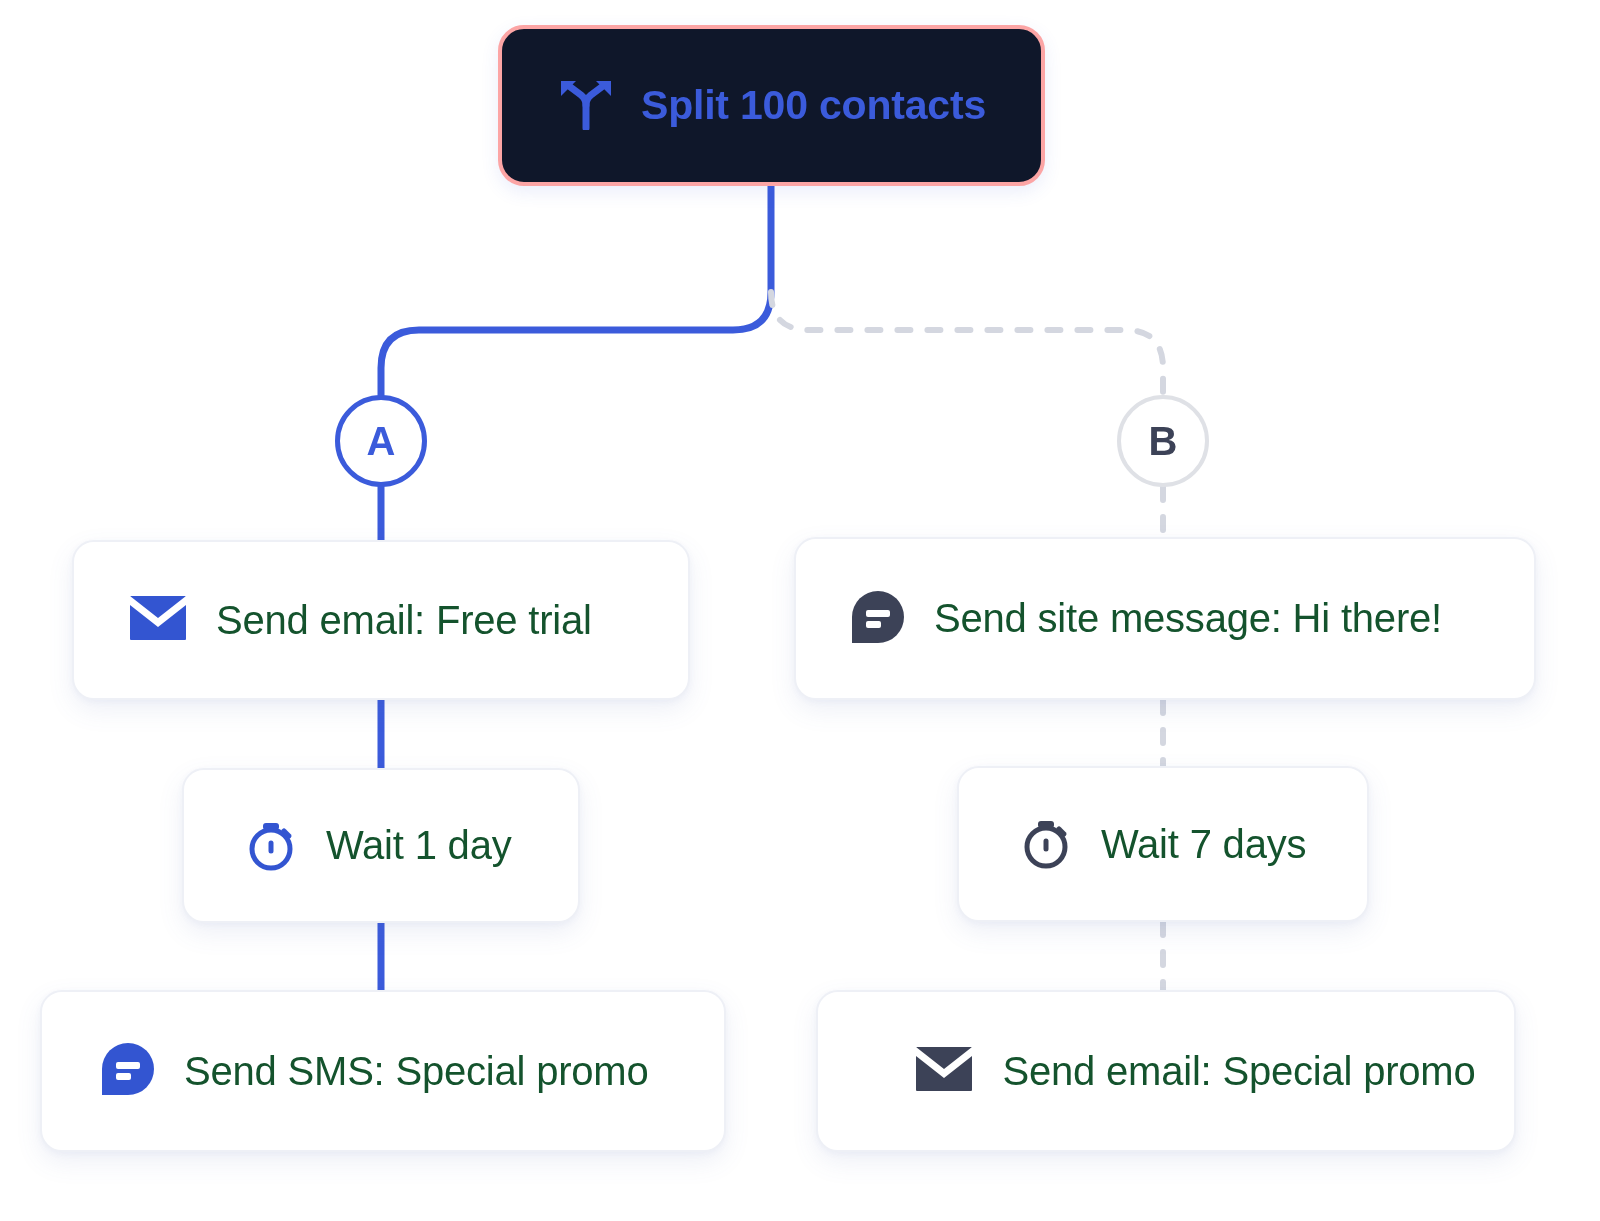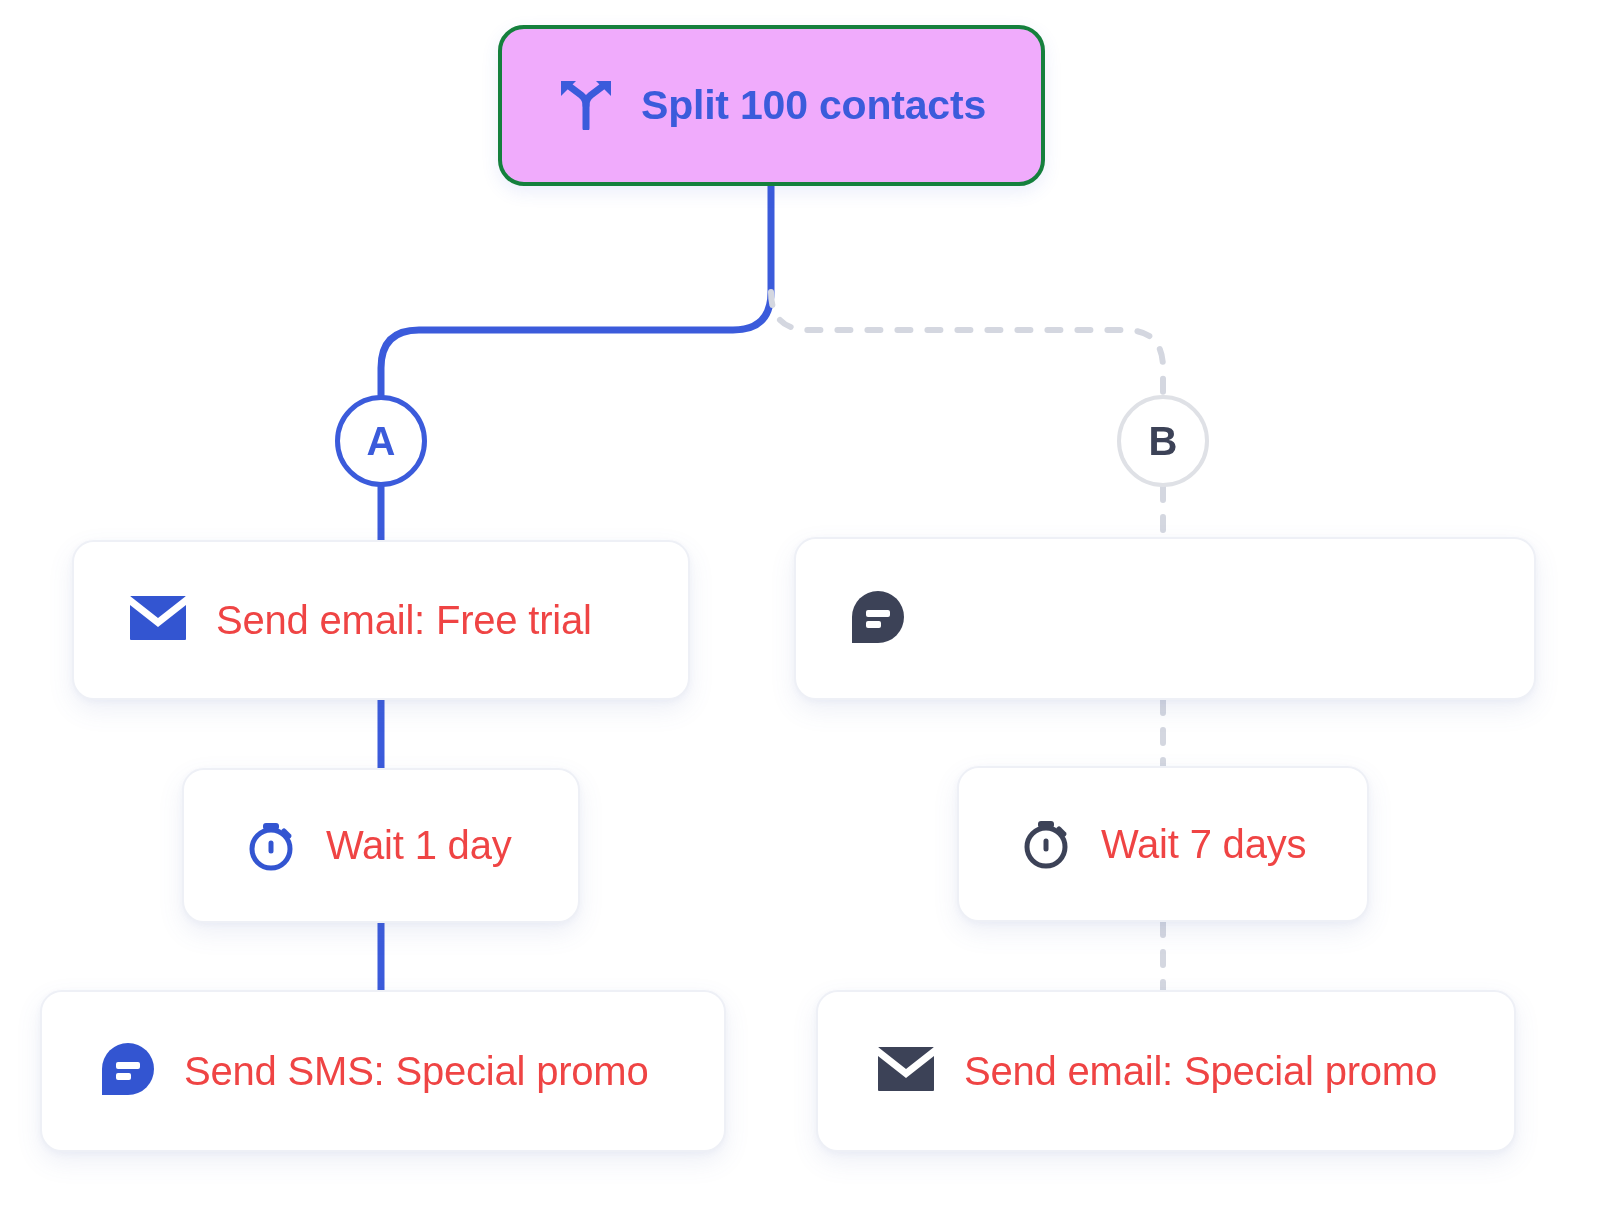--- a/index.html
+++ b/index.html
@@ -34,23 +34,23 @@
   }
 
   
   .split-node {
     position: absolute;
     left: 498px;
     top: 25px;
     width: 547px;
     height: 161px;
     box-sizing: border-box;
-    border: 4px solid #15803d;
+    border: 4px solid #fca5a5;
     border-radius: 26px;
-    background: #f0abfc;
+    background: #0f172a;
     display: flex;
     align-items: center;
     justify-content: center;
     gap: 26px;
     box-shadow: 0 6px 18px rgba(59, 91, 219, 0.10);
     z-index: 4;
   }
   .split-node .label {
     font-size: 41px;
     font-weight: 700;
@@ -103,33 +103,33 @@
   }
   .step-card .row {
     display: flex;
     align-items: center;
     gap: 30px;
     padding-left: 56px;
   }
   .step-card .label {
     font-size: 40px;
     font-weight: 400;
-    color: #ef4444;
+    color: #14532d;
     letter-spacing: -0.2px;
     white-space: nowrap;
   }
   .step-card .icon { flex: 0 0 auto; display: block; }
 
   
   #card-a1 { left: 72px;  top: 540px;  width: 618px; height: 160px; }
   #card-a2 { left: 182px; top: 768px;  width: 398px; height: 155px; }
   #card-a3 { left: 40px;  top: 990px;  width: 686px; height: 162px; }
   #card-b1 { left: 794px; top: 537px;  width: 742px; height: 163px; }
   #card-b2 { left: 957px; top: 766px;  width: 412px; height: 156px; }
-  #card-b3 { left: 816px; top: 990px;  width: 700px; height: 162px; }
+  #card-b3 { left: 816px; top: 990px;  width: 700px; height: 162px; justify-content: center; }
 
   #card-a2 .row, #card-b2 .row { padding-left: 62px; }
   #card-a3 .row, #card-b3 .row { padding-left: 60px; }
 </style>
 </head>
 <body>
 
 <div id="canvas">
 
   <svg id="connectors" viewBox="0 0 1600 1221">
@@ -208,20 +208,21 @@
 
   <div class="step-card" id="card-b1">
     <div class="row">
       <span class="icon">
         <svg width="52" height="52" viewBox="0 0 52 52">
           <path d="M26 0 A26 26 0 0 1 52 26 L52 52 L26 52 A26 26 0 0 1 26 0 Z" transform="rotate(90 26 26)" fill="#3c4257"></path>
           <rect x="14" y="19" width="24" height="7" rx="2" fill="#ffffff"></rect>
           <rect x="14" y="30" width="15" height="7" rx="2" fill="#ffffff"></rect>
         </svg>
       </span>
+      <span class="label">Send site message: Hi there!</span>
     </div>
   </div>
 
   <div class="step-card" id="card-b2">
     <div class="row">
       <span class="icon">
         <svg width="50" height="54" viewBox="0 0 50 54">
           <circle cx="25" cy="32" r="19" fill="none" stroke="#3c4257" stroke-width="5"></circle>
           <line x1="25" y1="26" x2="25" y2="34" stroke="#3c4257" stroke-width="5" stroke-linecap="round"></line>
           <rect x="17" y="6" width="16" height="7" rx="3" fill="#3c4257"></rect>

